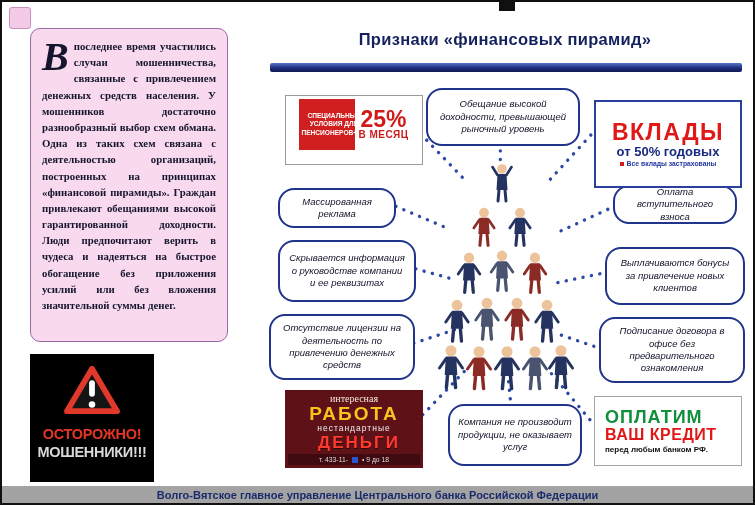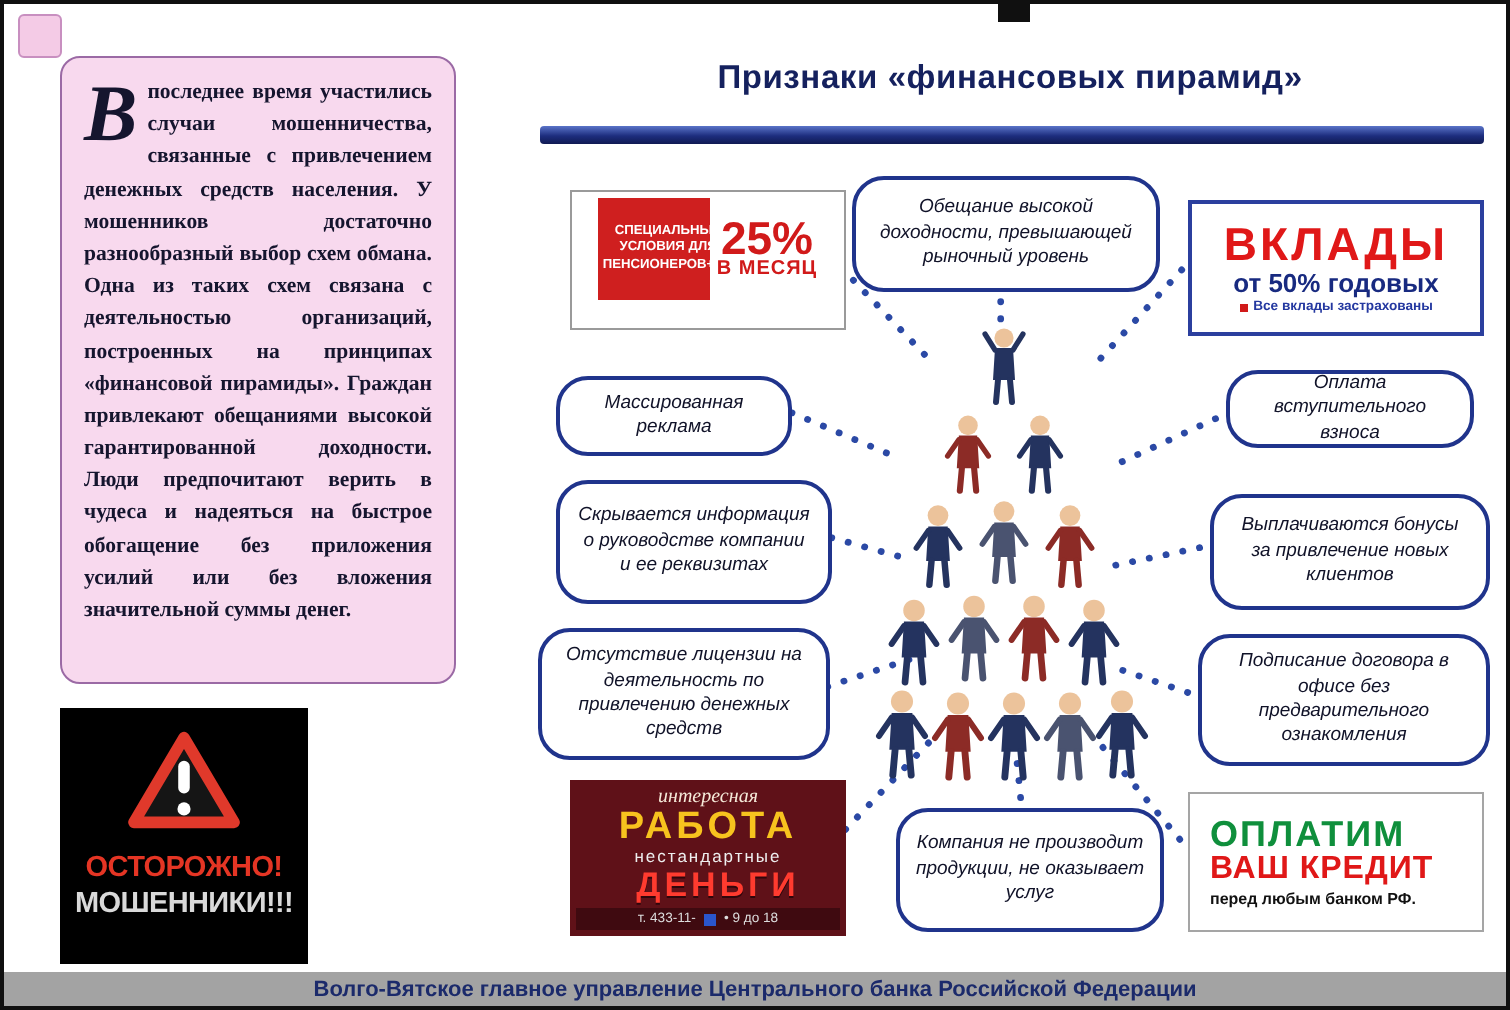--- a/index.html
+++ b/index.html
@@ -75,30 +75,30 @@
     padding:3px;display:flex;flex-direction:column;}
   .ad-pens-row{display:flex;flex:1;gap:3px;align-items:stretch;}
   .ad-pens-ribbon{width:56px;background:#cf1f1f;color:#fff;font-weight:700;font-size:6.6px;
     line-height:1.25;display:flex;align-items:center;text-align:center;padding:2px;box-sizing:border-box;}
   .ad-pens-col{flex:1;display:flex;flex-direction:column;align-items:center;justify-content:center;}
   .ad-pens-rate{color:#d11a1a;font-weight:800;font-size:23px;line-height:.9;}
   .ad-pens-period{color:#d11a1a;font-weight:800;font-size:10px;letter-spacing:.5px;}
   .fineprint{display:flex;flex-direction:column;gap:3px;padding:3px 4px 1px;}
   .fineprint i{display:block;height:2px;background:#b9b9b9;border-radius:1px;}
 
-  .ad-depo{left:592px;top:98px;width:148px;height:68px;background:#fff;border:2px solid #2b3f9e;
+  .ad-depo{left:592px;top:98px;width:148px;height:88px;background:#fff;border:2px solid #2b3f9e;
     display:flex;flex-direction:column;align-items:center;justify-content:center;gap:1px;padding:2px;}
   .ad-depo-title{color:#e01818;font-weight:800;font-size:23px;letter-spacing:1.5px;line-height:1;}
   .ad-depo-sub{color:#182a80;font-weight:800;font-size:13px;line-height:1.1;}
   .ad-depo-note{color:#2438a0;font-weight:700;font-size:6.8px;display:flex;align-items:center;gap:3px;}
   .ad-depo-note::before{content:"";width:4px;height:4px;background:#d11a1a;display:inline-block;}
 
   .ad-job{left:283px;top:388px;width:138px;height:78px;background:#5f1118;
     display:flex;flex-direction:column;align-items:center;justify-content:center;padding:3px;gap:0;}
-  .ad-job-l1{color:#f5e9d8;font-family:"Liberation Serif",serif;font-style:italic;font-size:10px;line-height:1.1;}
+  .ad-job-l1{color:#f5e9d8;font-family:"Liberation Serif",serif;font-size:10px;line-height:1.1;}
   .ad-job-l2{color:#f7c31e;font-weight:700;font-size:19px;letter-spacing:2px;line-height:1.05;}
   .ad-job-l3{color:#eeeeee;font-size:8.5px;letter-spacing:1px;line-height:1.2;}
   .ad-job-l4{color:#ff3b2f;font-weight:800;font-size:17px;letter-spacing:2px;line-height:1.05;
     text-shadow:0 1px 0 #30060b;margin-left:10px;}
   .ad-job-strip{margin-top:3px;width:100%;background:#3f0a10;color:#ddd;font-size:6.8px;
     display:flex;align-items:center;justify-content:center;gap:4px;padding:2px 0;}
   .ad-job-strip .mini-logo{display:inline-block;width:6px;height:6px;background:#2a55cc;}
 
   .ad-credit{left:592px;top:394px;width:148px;height:70px;background:#fff;border:1px solid #a5a5a5;
     display:flex;flex-direction:column;align-items:flex-start;justify-content:center;padding:5px 10px;line-height:1.05;}

